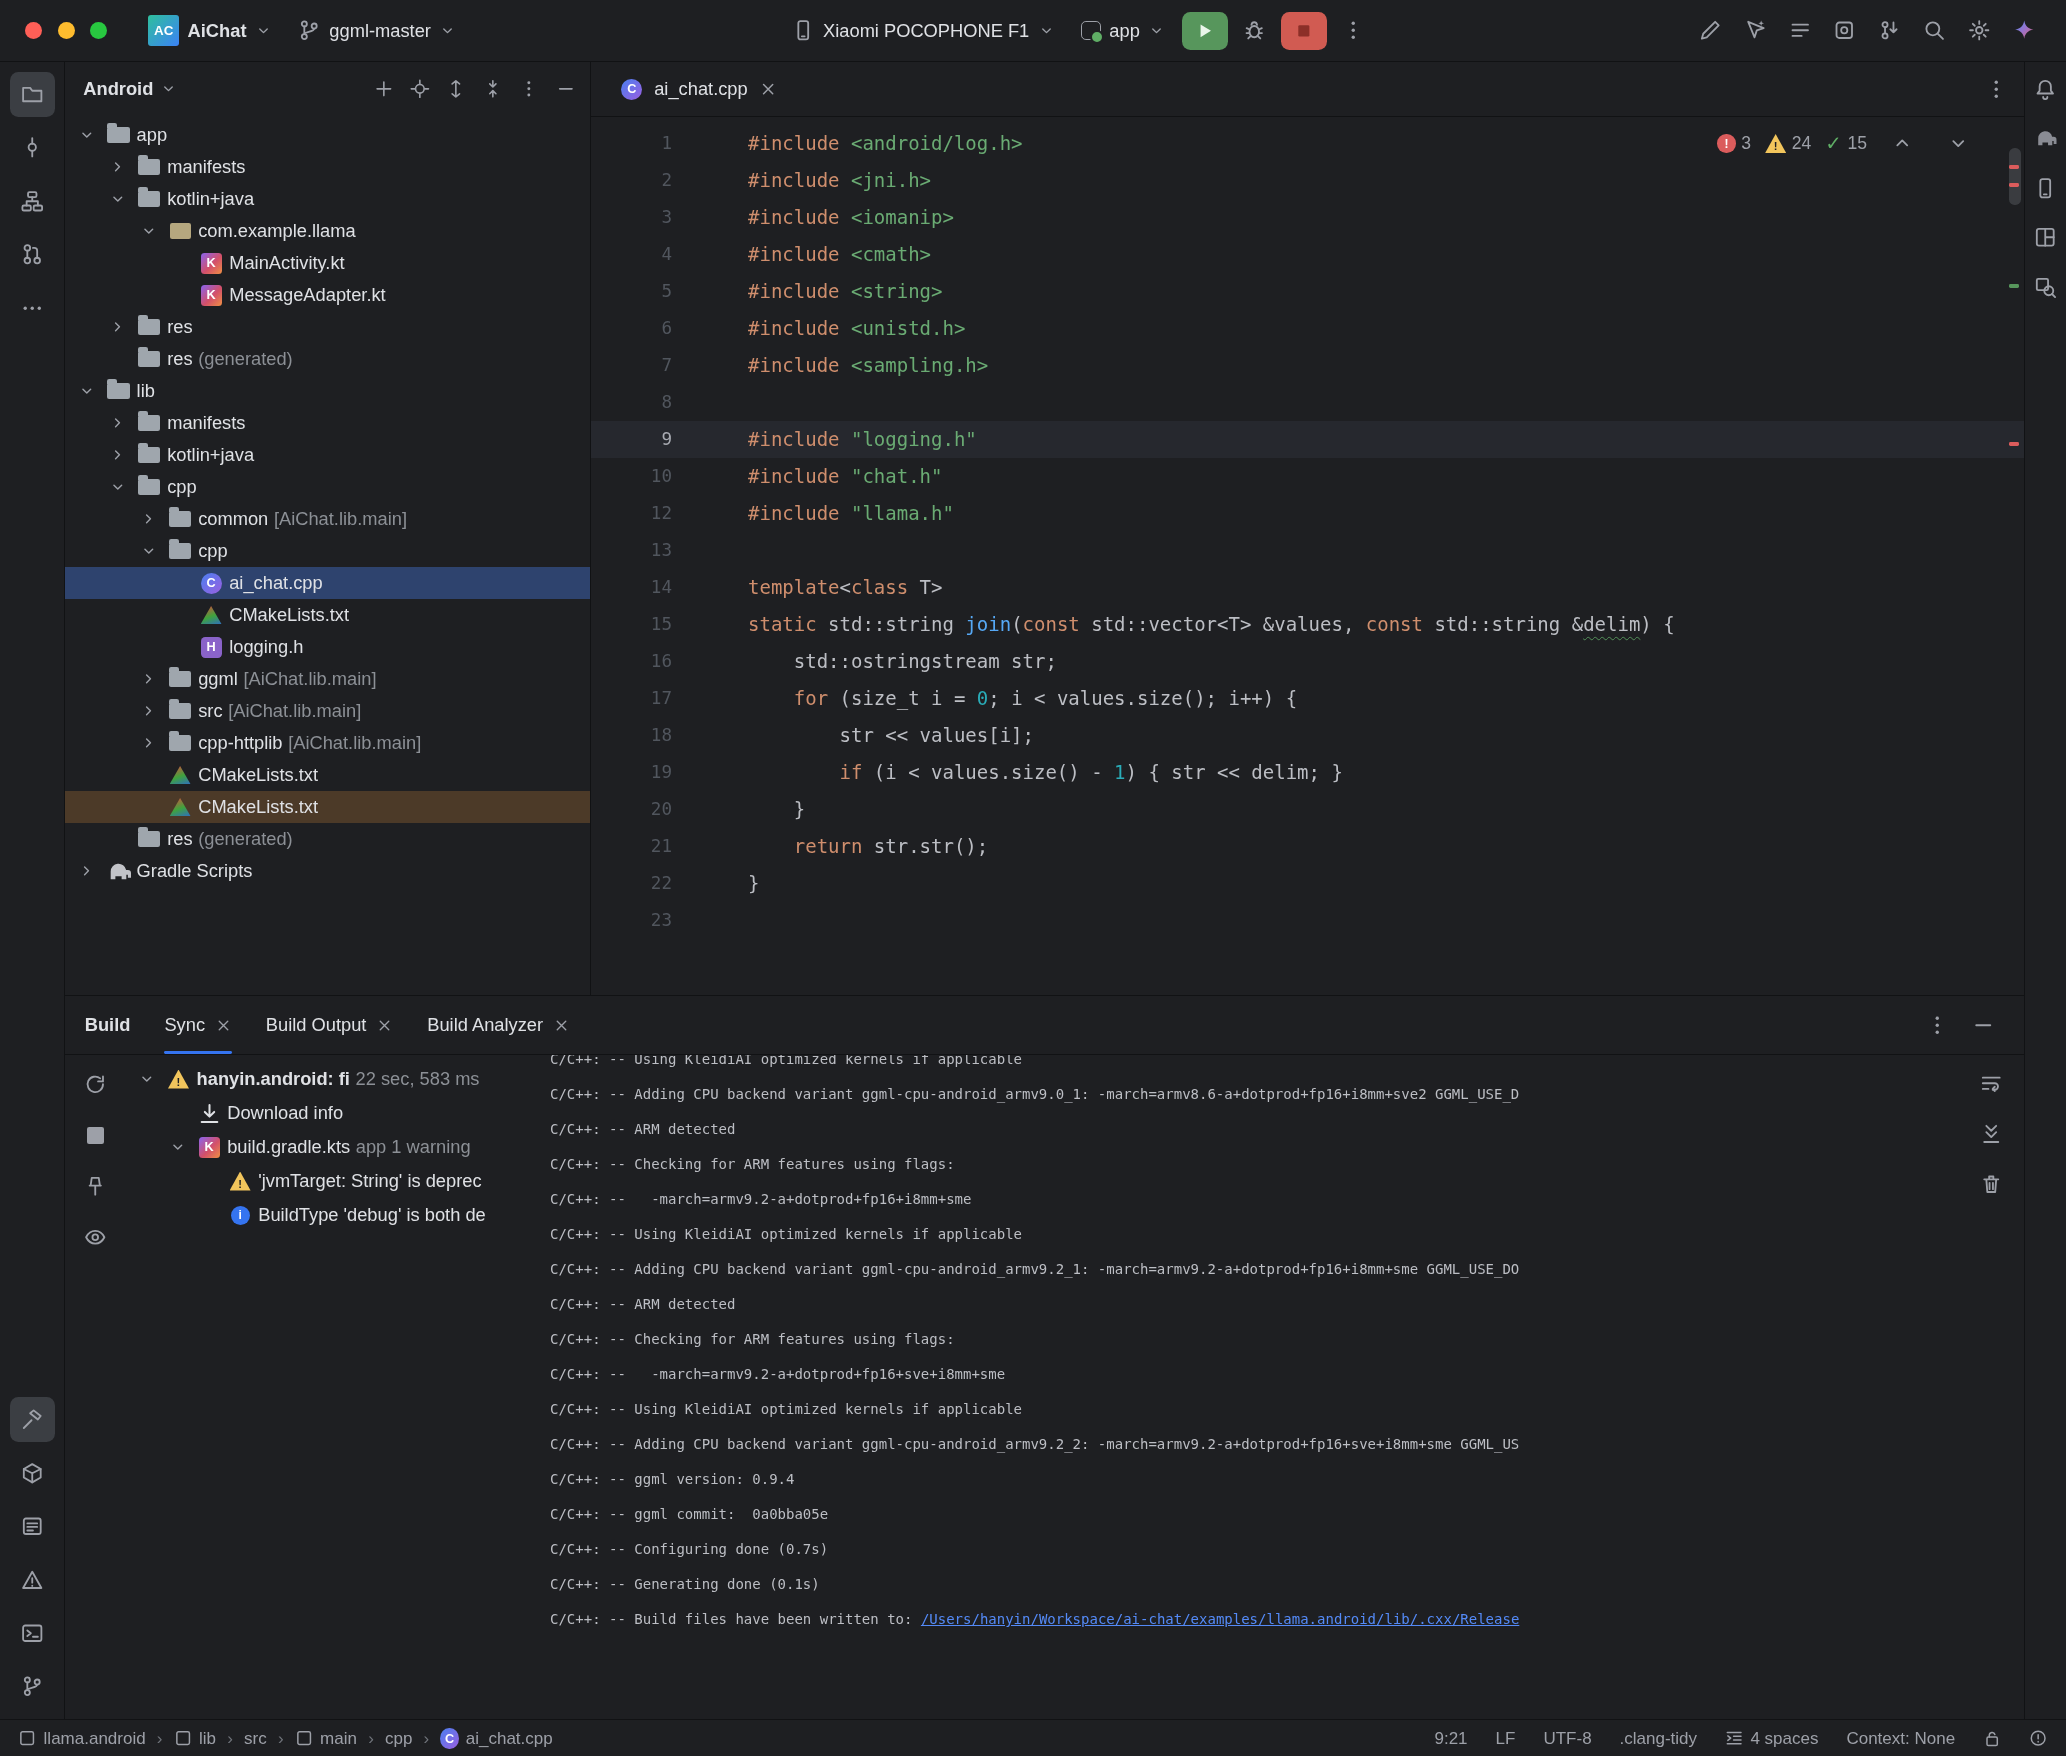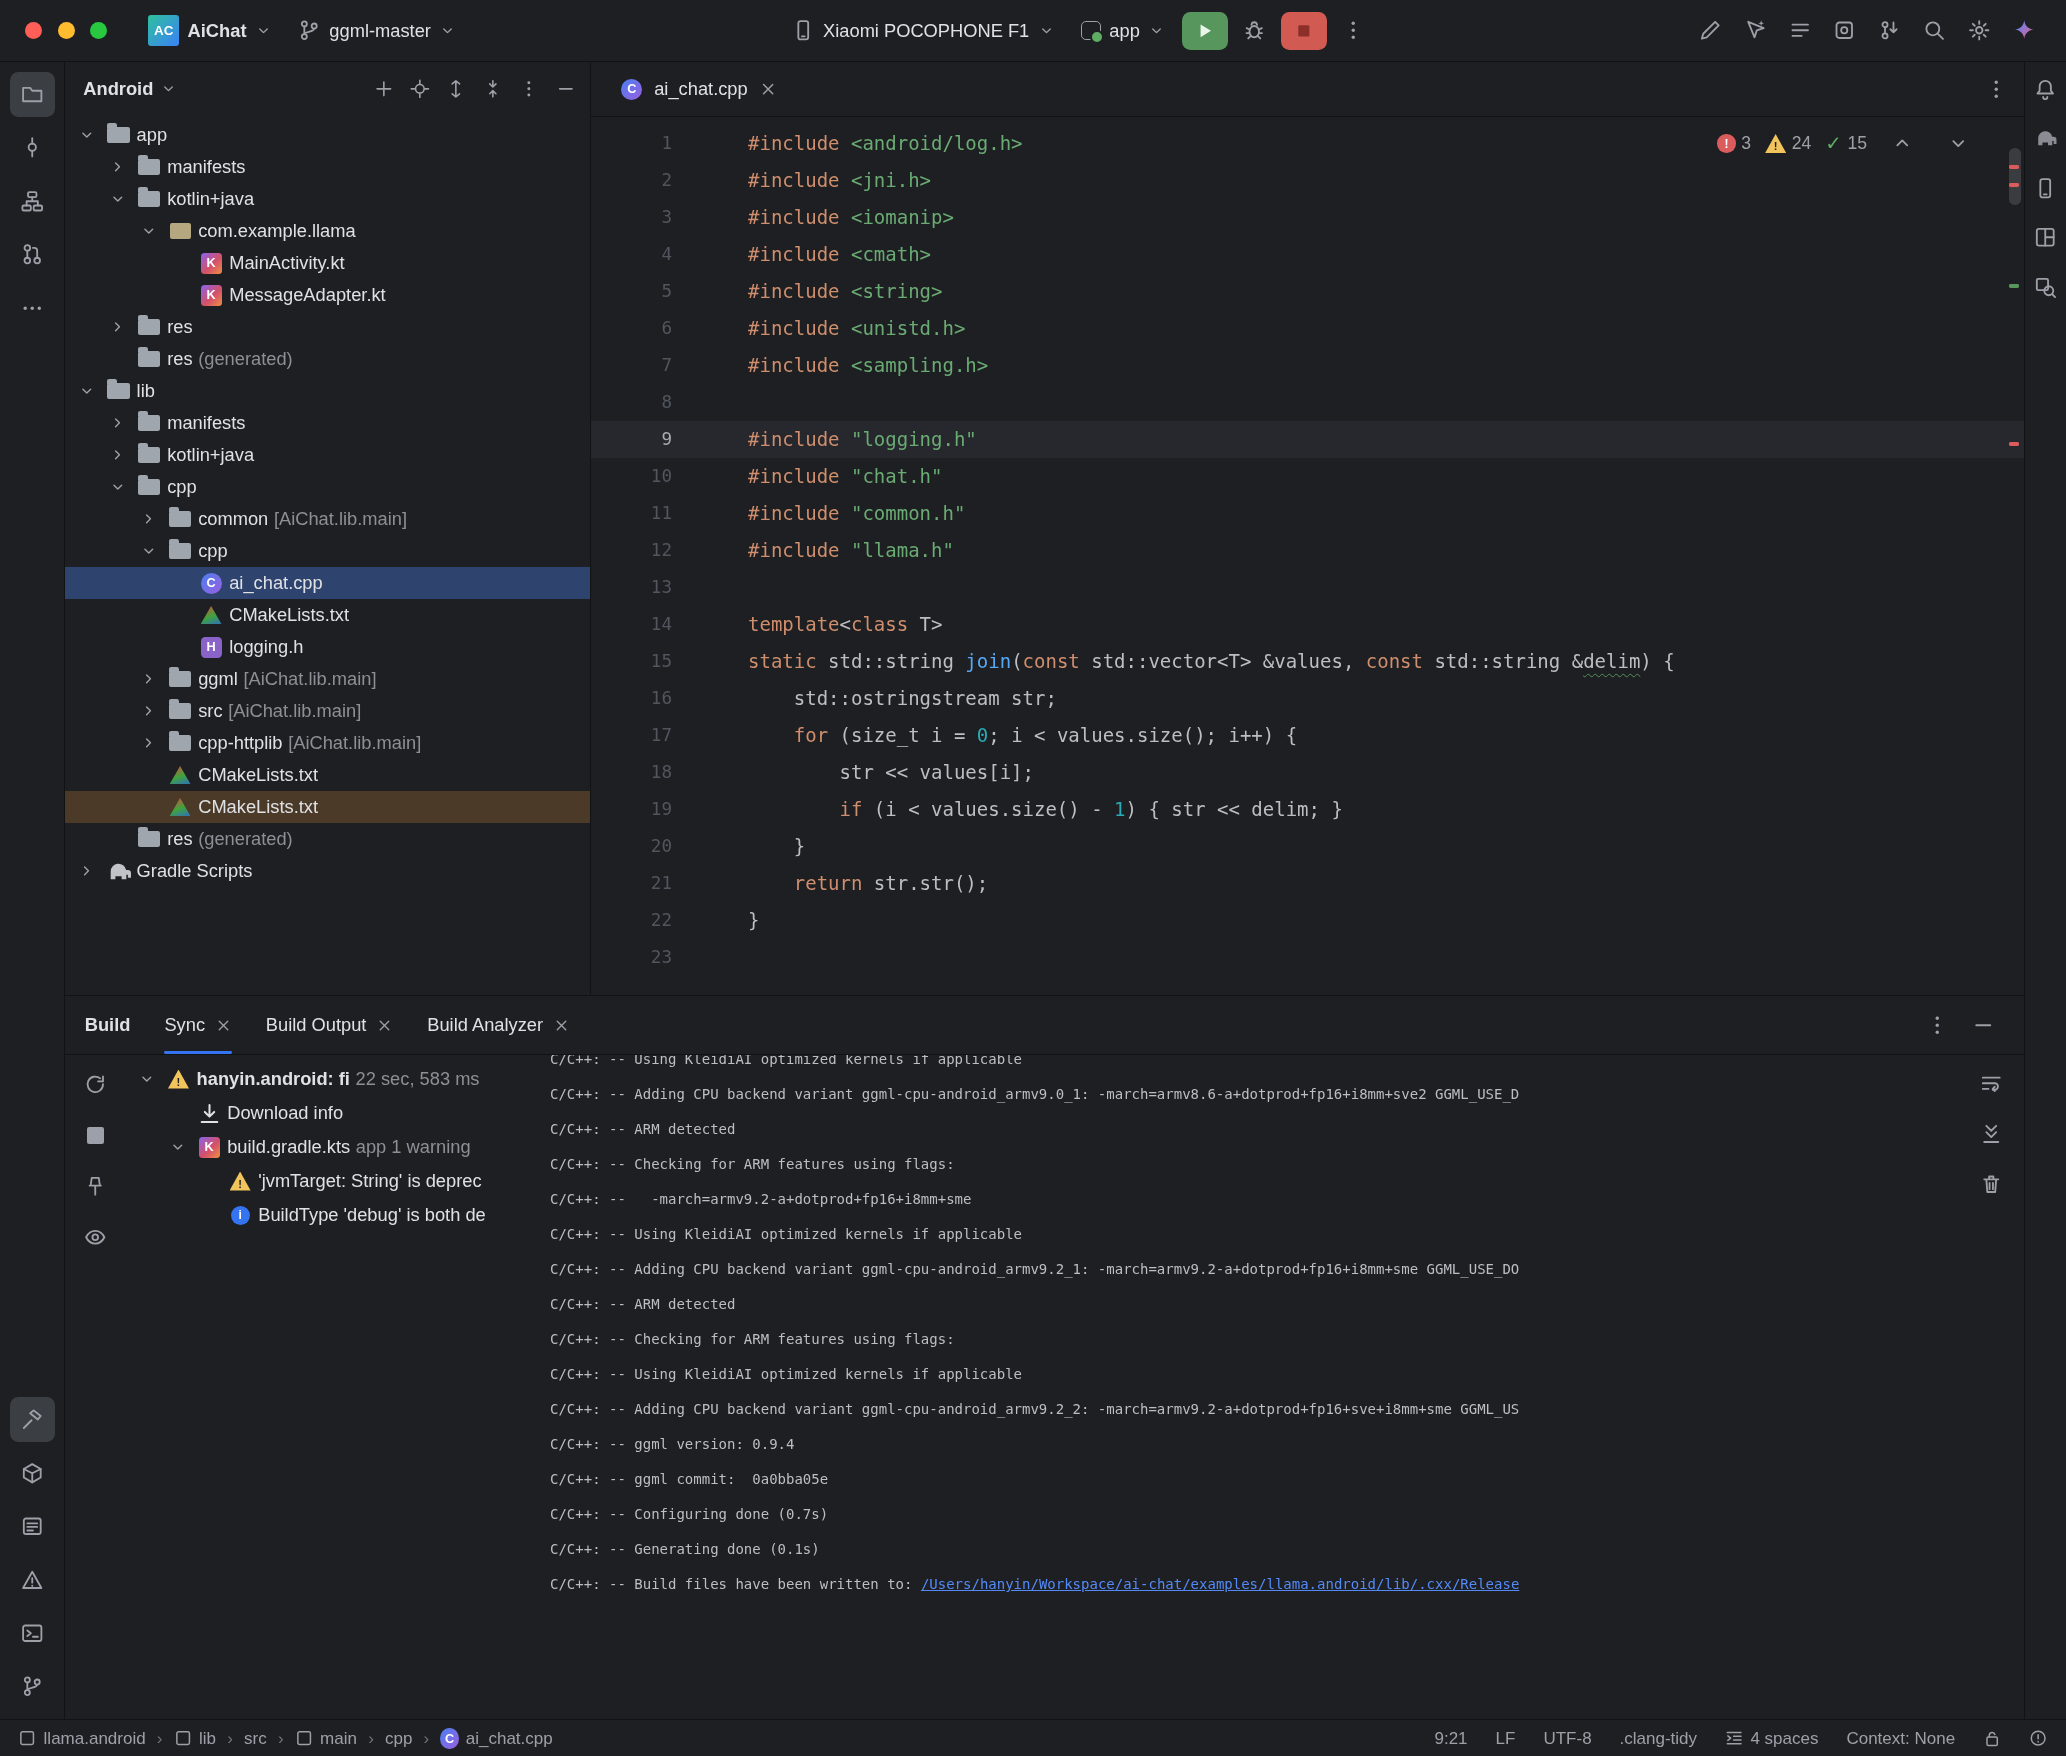--- a/index.html
+++ b/index.html
@@ -762,24 +762,20 @@
                 </div>
                 <div class="cline cur">
                   <span class="lnum">9</span>
                   <span class="ctext"><span class="tk-pp">#include</span><span class="tk-pl"> </span><span class="tk-inc">"logging.h"</span></span>
                 </div>
                 <div class="cline">
                   <span class="lnum">10</span>
                   <span class="ctext"><span class="tk-pp">#include</span><span class="tk-pl"> </span><span class="tk-inc">"chat.h"</span></span>
                 </div>
                 <div class="cline">
-                  <span class="lnum">11</span>
-                  <span class="ctext"><span class="tk-pp">#include</span><span class="tk-pl"> </span><span class="tk-inc">"common.h"</span></span>
-                </div>
-                <div class="cline">
                   <span class="lnum">12</span>
                   <span class="ctext"><span class="tk-pp">#include</span><span class="tk-pl"> </span><span class="tk-inc">"llama.h"</span></span>
                 </div>
                 <div class="cline">
                   <span class="lnum">13</span>
                   <span class="ctext"></span>
                 </div>
                 <div class="cline">
                   <span class="lnum">14</span>
                   <span class="ctext"><span class="tk-kw">template</span><span class="tk-pl">&lt;</span><span class="tk-kw">class</span><span class="tk-pl"> T&gt;</span></span>
@@ -984,20 +980,21 @@
             <div>
                 <div class="conline clipped">C/C++: -- Using KleidiAI optimized kernels if applicable</div>
                 <div class="conline">C/C++: -- Adding CPU backend variant ggml-cpu-android_armv9.0_1: -march=armv8.6-a+dotprod+fp16+i8mm+sve2 GGML_USE_D</div>
                 <div class="conline">C/C++: -- ARM detected</div>
                 <div class="conline">C/C++: -- Checking for ARM features using flags:</div>
                 <div class="conline">C/C++: --   -march=armv9.2-a+dotprod+fp16+i8mm+sme</div>
                 <div class="conline">C/C++: -- Using KleidiAI optimized kernels if applicable</div>
                 <div class="conline">C/C++: -- Adding CPU backend variant ggml-cpu-android_armv9.2_1: -march=armv9.2-a+dotprod+fp16+i8mm+sme GGML_USE_DO</div>
                 <div class="conline">C/C++: -- ARM detected</div>
                 <div class="conline">C/C++: -- Checking for ARM features using flags:</div>
+                <div class="conline">C/C++: --   -march=armv9.2-a+dotprod+fp16+sve+i8mm+sme</div>
                 <div class="conline">C/C++: -- Using KleidiAI optimized kernels if applicable</div>
                 <div class="conline">C/C++: -- Adding CPU backend variant ggml-cpu-android_armv9.2_2: -march=armv9.2-a+dotprod+fp16+sve+i8mm+sme GGML_US</div>
                 <div class="conline">C/C++: -- ggml version: 0.9.4</div>
                 <div class="conline">C/C++: -- ggml commit:  0a0bba05e</div>
                 <div class="conline">C/C++: -- Configuring done (0.7s)</div>
                 <div class="conline">C/C++: -- Generating done (0.1s)</div>
                 <div class="conline">C/C++: -- Build files have been written to: <span class="clink">/Users/hanyin/Workspace/ai-chat/examples/llama.android/lib/.cxx/Release</span></div>
                 <div class="conline"></div>
               </div>
             <div class="console-toolbar" data-icon-list="build_panel.console_icons">

